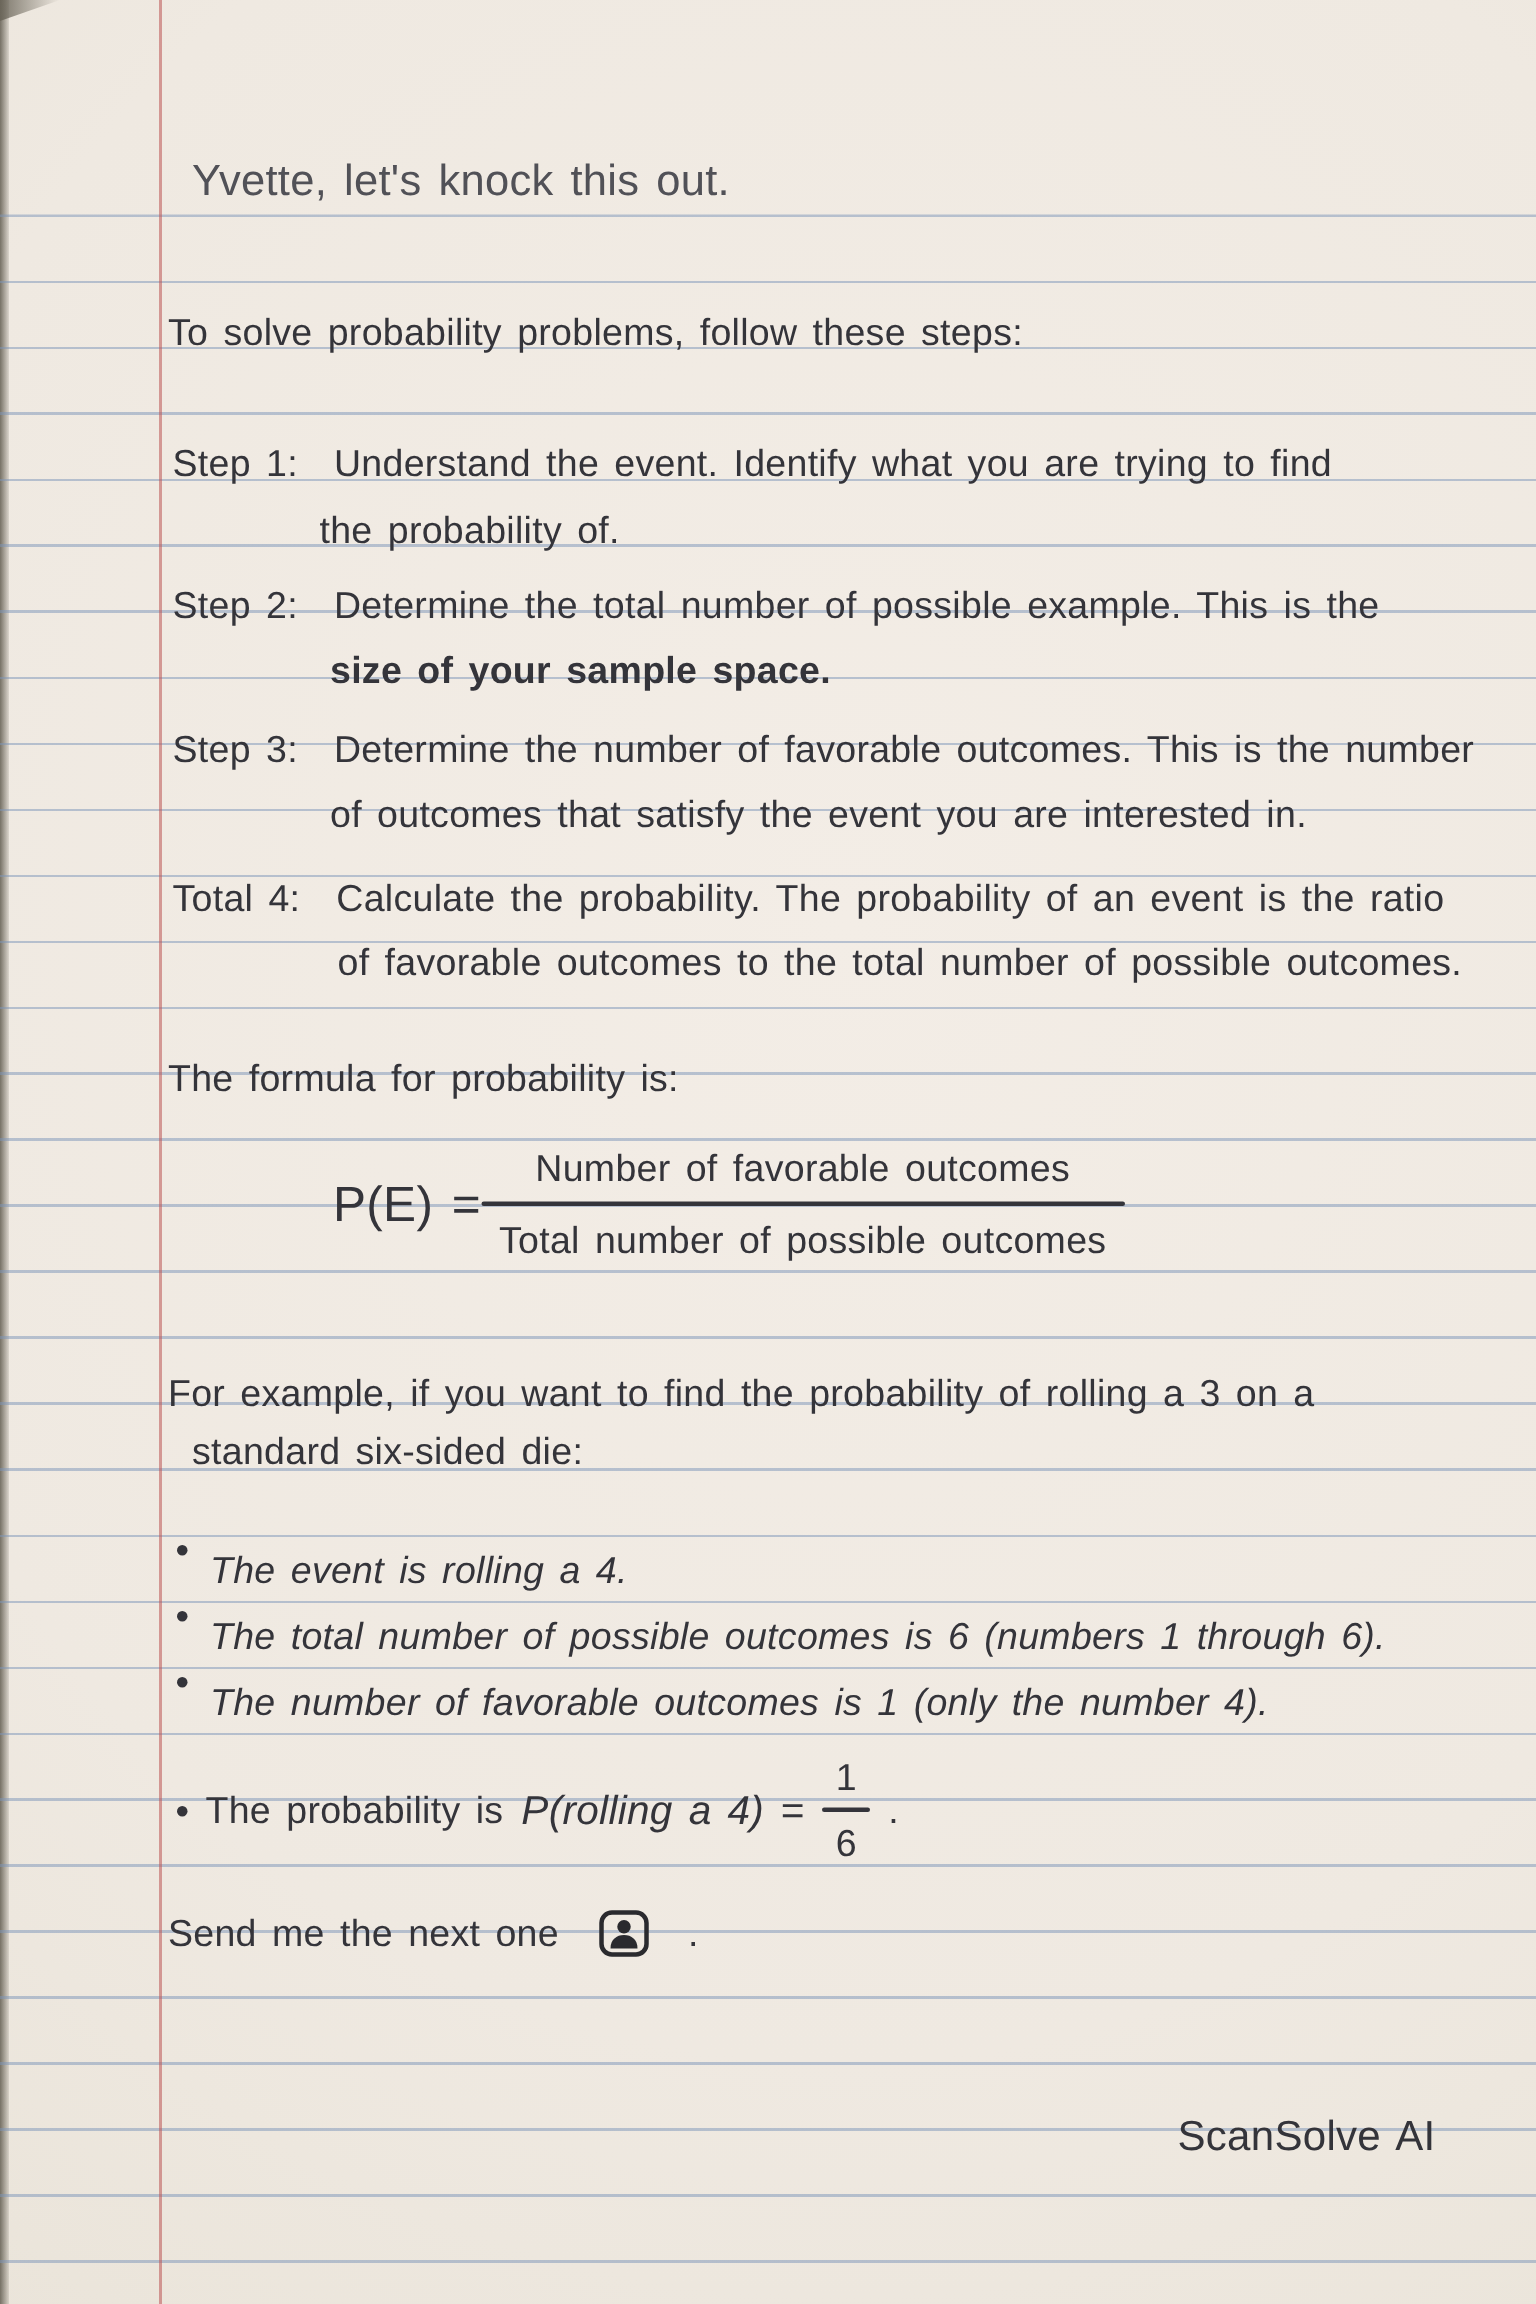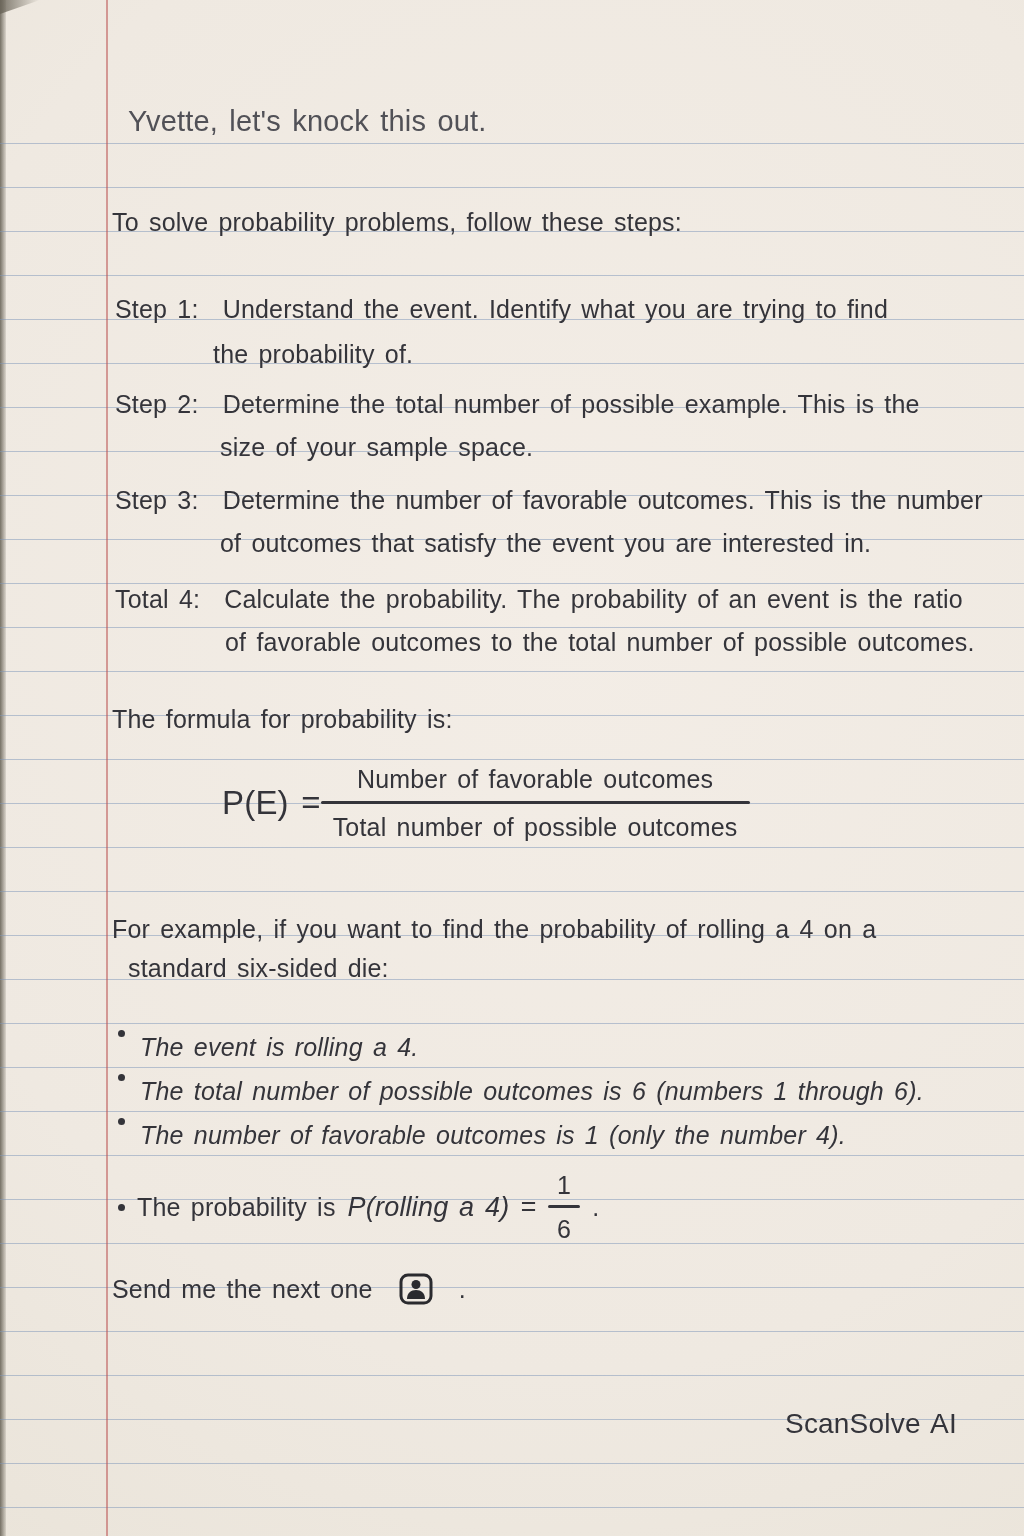--- a/index.html
+++ b/index.html
@@ -37,21 +37,21 @@
     line-height:34px;
     letter-spacing:0.2px;
     word-spacing:3px;
   }
   .greeting{left:128px;top:104px;font-size:29px;color:#515157;}
   .intro{left:112px;top:205px;}
   .steprow{display:flex;gap:24px;}
   .s1a{left:115px;top:292px;}
   .s1b{left:213px;top:337px;}
   .s2a{left:115px;top:387px;}
-  .s2b{left:220px;top:430px;}
+  .s2b{left:220px;top:430px;font-weight:bold;}
   .s3a{left:115px;top:483px;}
   .s3b{left:220px;top:526px;}
   .s4a{left:115px;top:582px;}
   .s4b{left:225px;top:625px;}
   .flabel{left:112px;top:702px;}
   .formula{left:222px;top:762px;display:flex;align-items:center;gap:0;}
   .formula .lhs{font-size:33px;}
   .frac{display:inline-flex;flex-direction:column;align-items:center;text-align:center;}
   .frac .num{padding:0 12px 5px;}
   .frac .bar{height:3px;width:100%;background:#34343a;border-radius:2px;}
@@ -114,21 +114,21 @@
 
   <div class="hand formula">
     <span class="lhs">P(E) =</span>
     <span class="frac">
       <span class="num">Number of favorable outcomes</span>
       <span class="bar"></span>
       <span class="den">Total number of possible outcomes</span>
     </span>
   </div>
 
-  <div class="hand ex1">For example, if you want to find the probability of rolling a 4 on a</div>
+  <div class="hand ex1">For example, if you want to find the probability of rolling a 3 on a</div>
   <div class="hand ex2">standard six-sided die:</div>
 
   <div class="hand b1 bullet">
     <span class="dot"></span>
     <span>The event is rolling a 4.</span>
   </div>
   <div class="hand b2 bullet">
     <span class="dot"></span>
     <span>The total number of possible outcomes is 6 (numbers 1 through 6).</span>
   </div>

